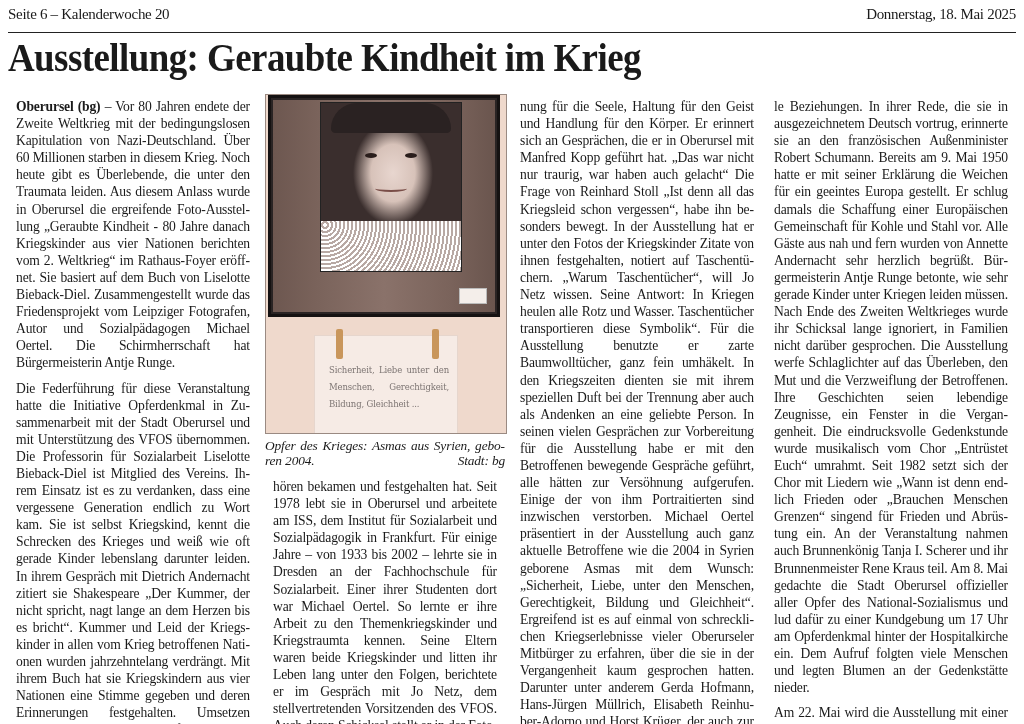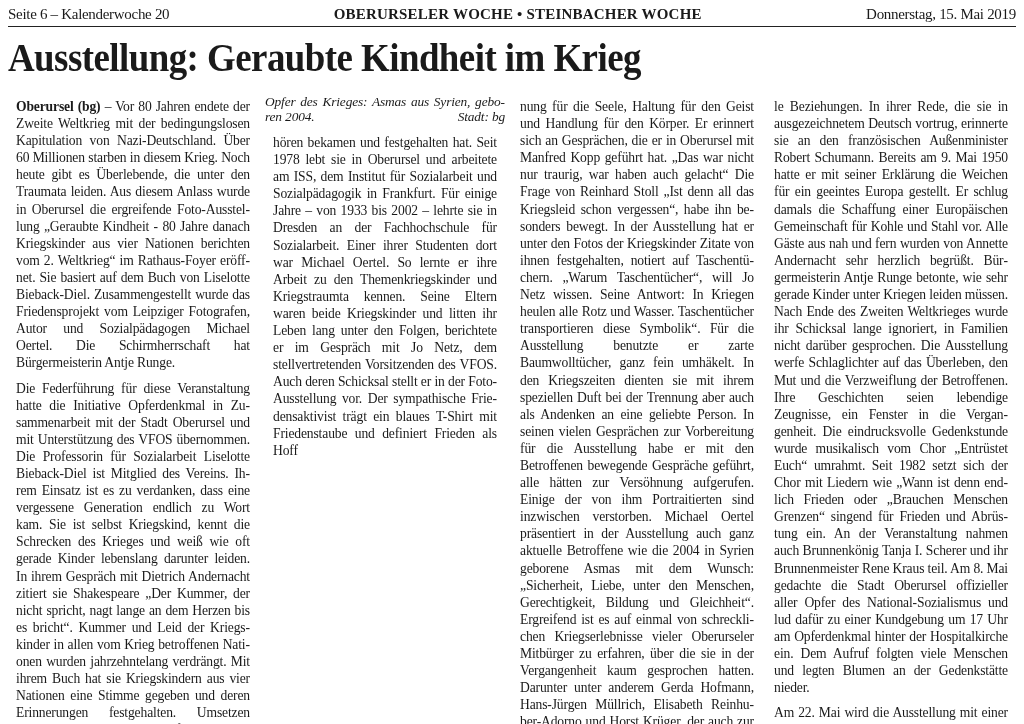--- a/index.html
+++ b/index.html
@@ -7,21 +7,21 @@
     width: 1024px; height: 724px; overflow: hidden;
     background: #ffffff; color: #1a1a1a;
     font-family: "Liberation Serif", "DejaVu Serif", serif;
     position: relative;
   }
   .header {
     position: absolute; left: 8px; right: 8px; top: 4px; height: 20px;
     display: flex; justify-content: space-between; align-items: center;
     font-size: 15px; letter-spacing: -0.3px;
     border-bottom: 1.5px solid #222;
-    padding-bottom: 2px;
+    padding-bottom: 8px;
   }
   .header .paper-name { font-weight: bold; letter-spacing: 0.2px; font-size: 15px; }
   .headline {
     position: absolute; left: 8px; top: 34px;
     font-size: 41px; font-weight: bold; letter-spacing: -0.6px;
     transform: scaleX(0.9); transform-origin: left top;
     white-space: nowrap; line-height: 46px;
   }
   .col {
     position: absolute; top: 90px;
@@ -89,32 +89,50 @@
     margin-top: 4px; text-align: justify;
   }
   .caption .credit { float: right; }
   .col2 .after-photo { margin-top: 10px; }
 </style>
 </head>
 <body>
 
 <div class="header">
   <span>Seite 6 – Kalenderwoche 20</span>
-  <span class="paper-name">OBERURSELER WOCHE • STEINBACHER WOCHE</span>
-  <span>Donnerstag, 15. Mai 2019</span>
+  <span>Donnerstag, 18. Mai 2025</span>
 </div>
 
 <h1 class="headline" style="margin:0;">Ausstellung: Geraubte Kindheit im Krieg</h1>
 
 <div class="col col1">
   <p><span class="lead">Oberursel (bg)</span><span> – Vor 80 Jahren endete der Zweite Weltkrieg mit der bedingungslosen Kapitulation von Nazi-Deutschland. Über 60 Millionen starben in diesem Krieg. Noch heute gibt es Überlebende, die unter den Traumata leiden. Aus diesem Anlass wurde in Oberursel die ergreifende  Foto-Ausstel­lung „Geraubte Kindheit  - 80 Jahre danach Kriegskinder aus vier Nationen berichten vom 2. Weltkrieg“ im Rathaus-Foyer eröff­net. Sie basiert auf dem Buch von Liselotte Bieback-Diel. Zusammengestellt wurde das Friedensprojekt vom  Leipziger Fotografen, Autor und Sozialpädagogen Michael Oertel. Die Schirmherrschaft hat Bürgermeisterin Antje Runge.</span></p>
   <p>Die Federführung für diese Veranstaltung hatte die Initiative Opferdenkmal in Zu­sammenarbeit mit der Stadt Oberursel und mit Unterstützung des VFOS übernommen. Die Professorin für Sozialarbeit Liselotte Bieback-Diel  ist Mitglied des Vereins. Ih­rem Einsatz ist es zu verdanken, dass eine vergessene Generation endlich zu Wort kam. Sie ist selbst Kriegskind, kennt die Schrecken des Krieges und weiß  wie oft gerade  Kinder  lebenslang darunter leiden. In ihrem Gespräch mit Dietrich Andernacht zitiert sie Shakespeare „Der Kummer, der nicht spricht, nagt lange an dem Herzen bis es bricht“. Kummer und Leid der Kriegs­kinder in allen vom Krieg betroffenen Nati­onen wurden jahrzehntelang verdrängt. Mit ihrem Buch hat sie Kriegskindern aus vier Nationen eine Stimme gegeben und deren Erinnerungen festgehalten.   Umsetzen konnte sie ihr Projekt  mit Hilfe des Städte­partnerschaftsvereins, durch den sie Kon­takte mit Kriegskindern in Frankreich, Großbritannien und Russland knüpfen konnte. In ihrem Werk kommen 32 Kinder zur Wort, die von ihren schrecklichen Kriegserlebnissen berichten.  Es sind sehr persönliche Geschichten, berührende, trau­rige, aber auch hoffnungsvolle die sie zu</p>
 </div>
 
 <div class="col col2">
+  <div class="photo-wrap">
+    <div class="photo-frame">
+      <div class="photo-mat">
+        <div class="portrait">
+          <div class="hair"></div>
+          <div class="eye" style="left:44px"></div>
+          <div class="eye" style="left:84px"></div>
+          <div class="mouth"></div>
+          <div class="blouse"></div>
+        </div>
+        <div class="label-card"></div>
+      </div>
+    </div>
+    <div class="cloth">
+      <div class="cloth-text">Sicherheit, Liebe unter den Menschen, Gerechtigkeit, Bildung, Gleichheit ...</div>
+    </div>
+    <div class="clothespin" style="left:70px"></div>
+    <div class="clothespin" style="left:166px"></div>
+  </div>
   <div class="caption">
     <span>Opfer des Krieges: Asmas aus Syrien, gebo­ren 2004.</span>
     <span class="credit">Stadt: bg</span>
   </div>
   <p class="after-photo">hören bekamen und festgehalten hat. Seit 1978 lebt sie in Oberursel und arbeitete am ISS, dem Institut für Sozialarbeit und Sozi­alpädagogik in Frankfurt. Für einige Jahre – von 1933 bis 2002 – lehrte sie in Dresden an der Fachhochschule für Sozialarbeit. Ei­ner ihrer Studenten dort war Michael Oertel. So lernte er ihre Arbeit zu den Themen­kriegskinder und Kriegstraumta kennen. Seine Eltern waren beide Kriegskinder und litten ihr Leben lang unter den Folgen, be­richtete er im Gespräch mit Jo Netz, dem stellvertretenden Vorsitzenden des VFOS. Auch deren  Schicksal stellt er in der Foto-Ausstellung vor. Der sympathische Frie­densaktivist trägt ein blaues T-Shirt mit Frie­denstaube und definiert Frieden als Hoff­</p>
 </div>
 
 <div class="col col3">
   <p>nung für die Seele, Haltung für den Geist und Handlung für den Körper. Er erinnert sich an  Gesprächen, die er in Oberursel mit Manfred Kopp geführt hat. „Das war nicht nur traurig, war haben auch gelacht“ Die Frage von Reinhard Stoll „Ist denn all das Kriegsleid schon vergessen“, habe ihn be­sonders bewegt.  In der Ausstellung hat er unter  den Fotos der Kriegskinder Zitate von ihnen festgehalten, notiert auf Taschentü­chern. „Warum Taschentücher“, will Jo Netz wissen. Seine Antwort: In Kriegen heulen alle  Rotz und Wasser. Taschentücher trans­portieren diese Symbolik“. Für die  Ausstel­lung benutzte er zarte Baumwolltücher, ganz fein umhäkelt. In den Kriegszeiten dienten sie mit ihrem speziellen Duft bei der Tren­nung aber auch als Andenken an eine ge­liebte Person. In seinen vielen Gesprächen zur Vorbereitung für die Ausstellung habe er mit den  Betroffenen bewegende Gesprä­che geführt, alle hätten zur Versöhnung aufgerufen. Einige der von ihm Portraitier­ten sind inzwischen verstorben. Michael Oertel präsentiert in der Ausstellung auch ganz aktuelle Betroffene wie die 2004 in Syrien geborene Asmas mit dem Wunsch: „Sicherheit, Liebe, unter den Menschen, Gerechtigkeit, Bildung und Gleichheit“. Ergreifend ist es auf einmal  von schreckli­chen Kriegserlebnisse vieler Oberurseler Mitbürger zu erfahren, über die  sie in der Vergangenheit kaum gesprochen hatten. Darunter  unter anderem Gerda Hofmann, Hans-Jürgen Müllrich, Elisabeth Reinhu­ber-Adorno und Horst Krüger, der  auch zur Ausstellungseröffnung gekommen war, ebenso wie  zahlreiche Angehörige der por­traitierten Oberurseler Kriegskinder. Aus der englischen Partnerstadt Rushmoor war Elizabeth Willey angereist und aus Epinay hatten sich die zwei Stadträtinnen auf den Weg gemacht. Isabelle Tan und Christelle Anya. Tan ist in der französischen Partner­stadt Oberursels zuständig für Internationa­</p>
 </div>

